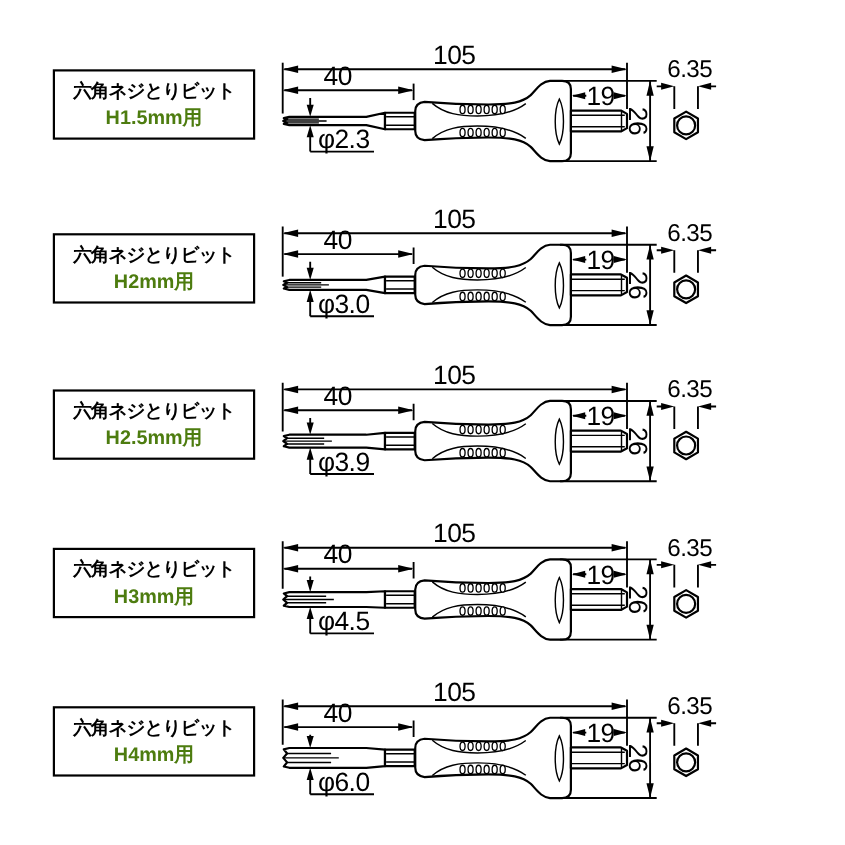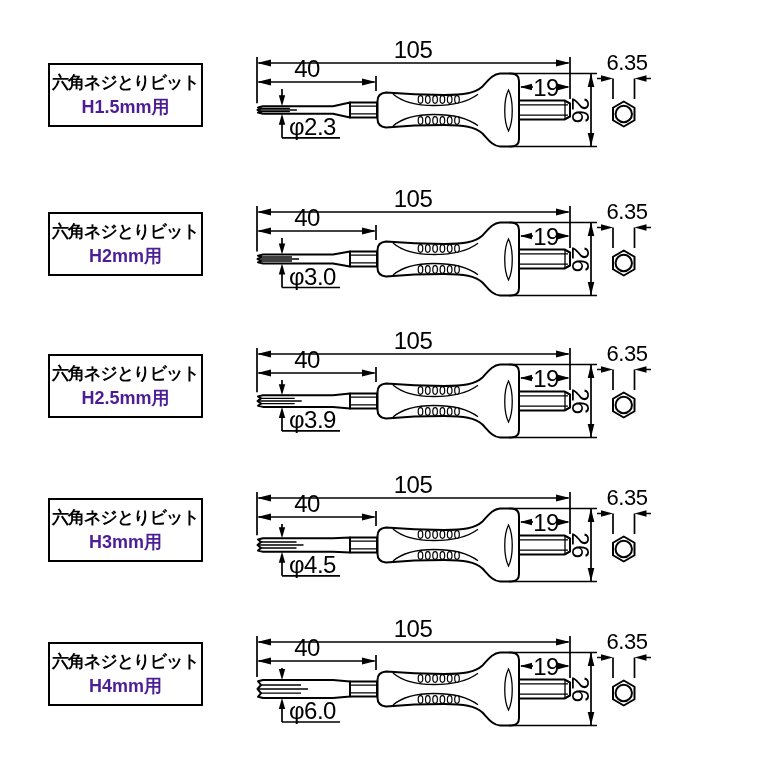--- a/index.html
+++ b/index.html
@@ -1,24 +1,24 @@
 <!DOCTYPE html>
 <html><head>
 <meta charset="utf-8">
 <style>
   html,body{margin:0;padding:0;width:768px;height:768px;background:#fff;overflow:hidden}
   #diagram{position:relative;width:768px;height:768px;background:#fff;
            font-family:"Liberation Sans","DejaVu Sans",sans-serif}
   .row{position:absolute;left:0;width:768px;height:150px}
-  .label-box{position:absolute;left:48px;top:63px;width:155px;height:64px;
+  .label-box{position:absolute;left:48px;top:63px;width:184px;height:64px;
              border:2px solid #000;box-sizing:border-box;background:#fff;
              display:flex;flex-direction:column;justify-content:center;align-items:center;
              text-align:center}
   .label-line1{font-size:17px;font-weight:bold;letter-spacing:-1px;line-height:24px;color:#000;white-space:nowrap}
-  .label-line2{font-size:18px;font-weight:bold;line-height:24px;color:#4c1d95;white-space:nowrap}
+  .label-line2{font-size:18px;font-weight:bold;line-height:24px;color:#4d7c0f;white-space:nowrap}
   svg.drawing{position:absolute;left:0;top:0;display:block}
   .dim{stroke:#000;stroke-width:1.7;fill:none}
   .thin{stroke:#000;stroke-width:1.3;fill:none}
   .outline{stroke:#000;stroke-width:2;fill:#fff;stroke-linejoin:round}
   .arr{fill:#000;stroke:none}
   .ribs ellipse{stroke:#000;stroke-width:1.2;fill:#fff}
   .dimtext{font-family:"Liberation Sans","DejaVu Sans",sans-serif;font-size:24px;
            letter-spacing:-0.5px;fill:#000}
   .sm{font-size:22px}
 </style>

